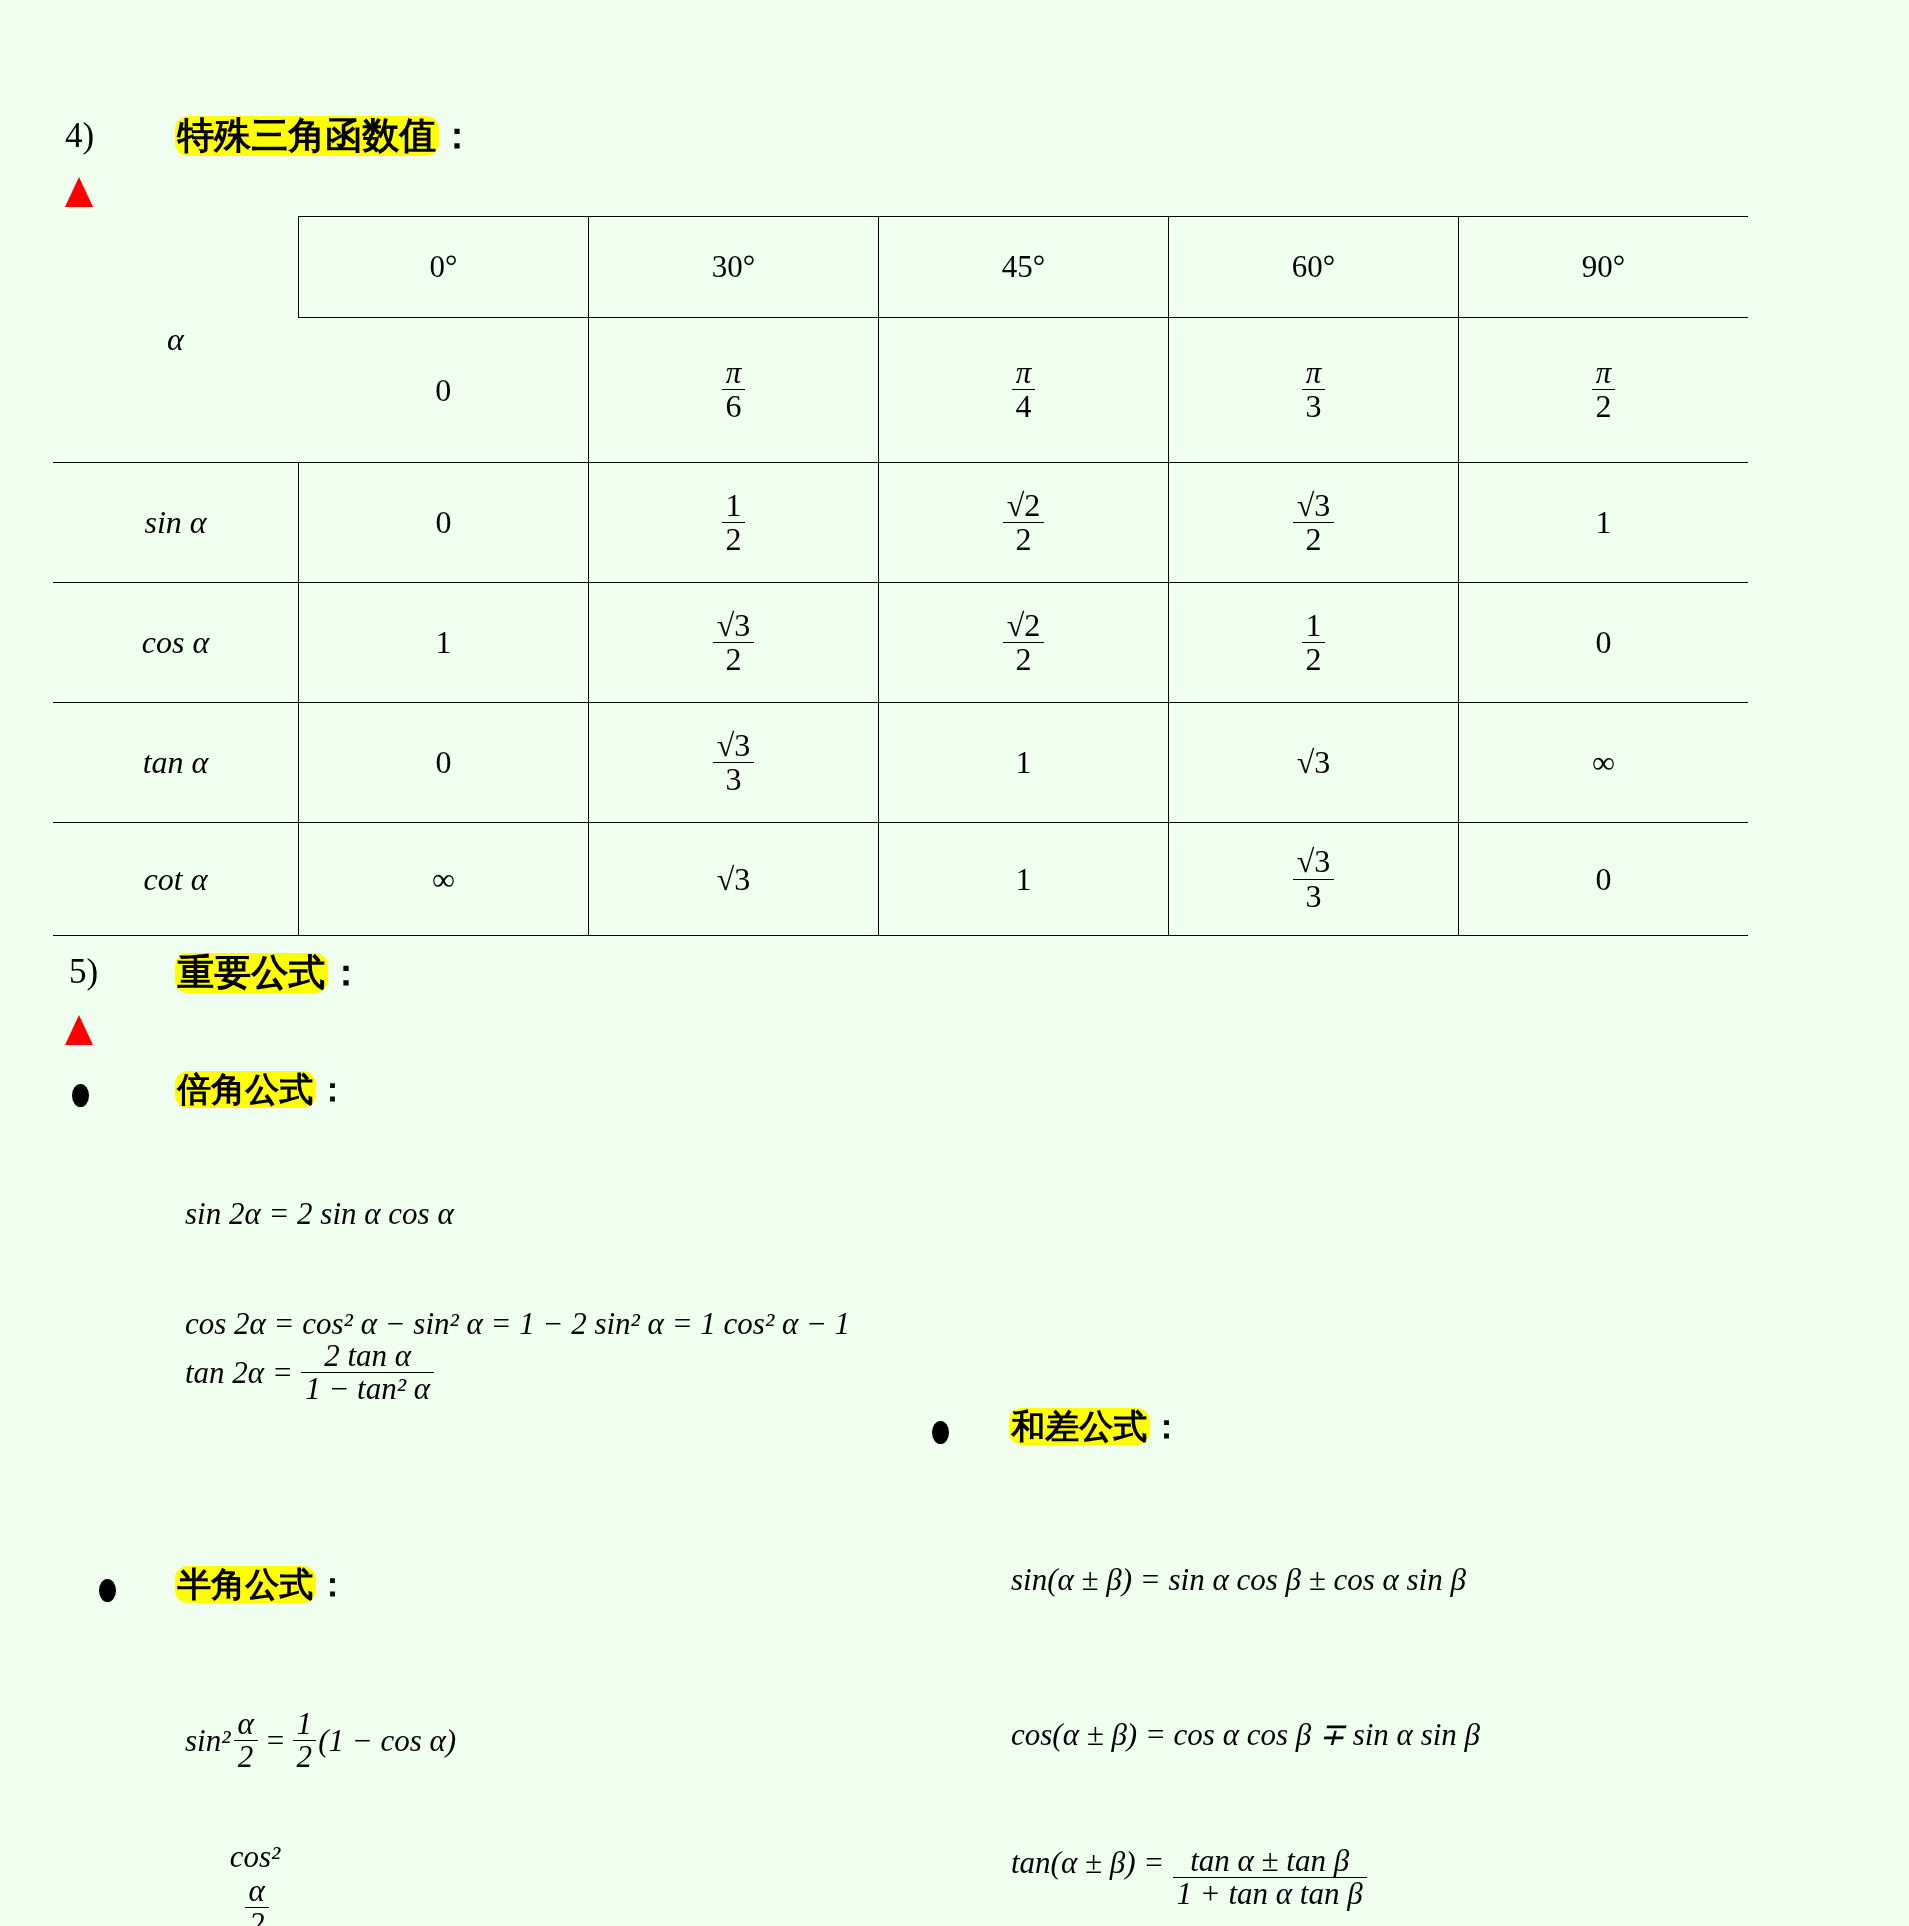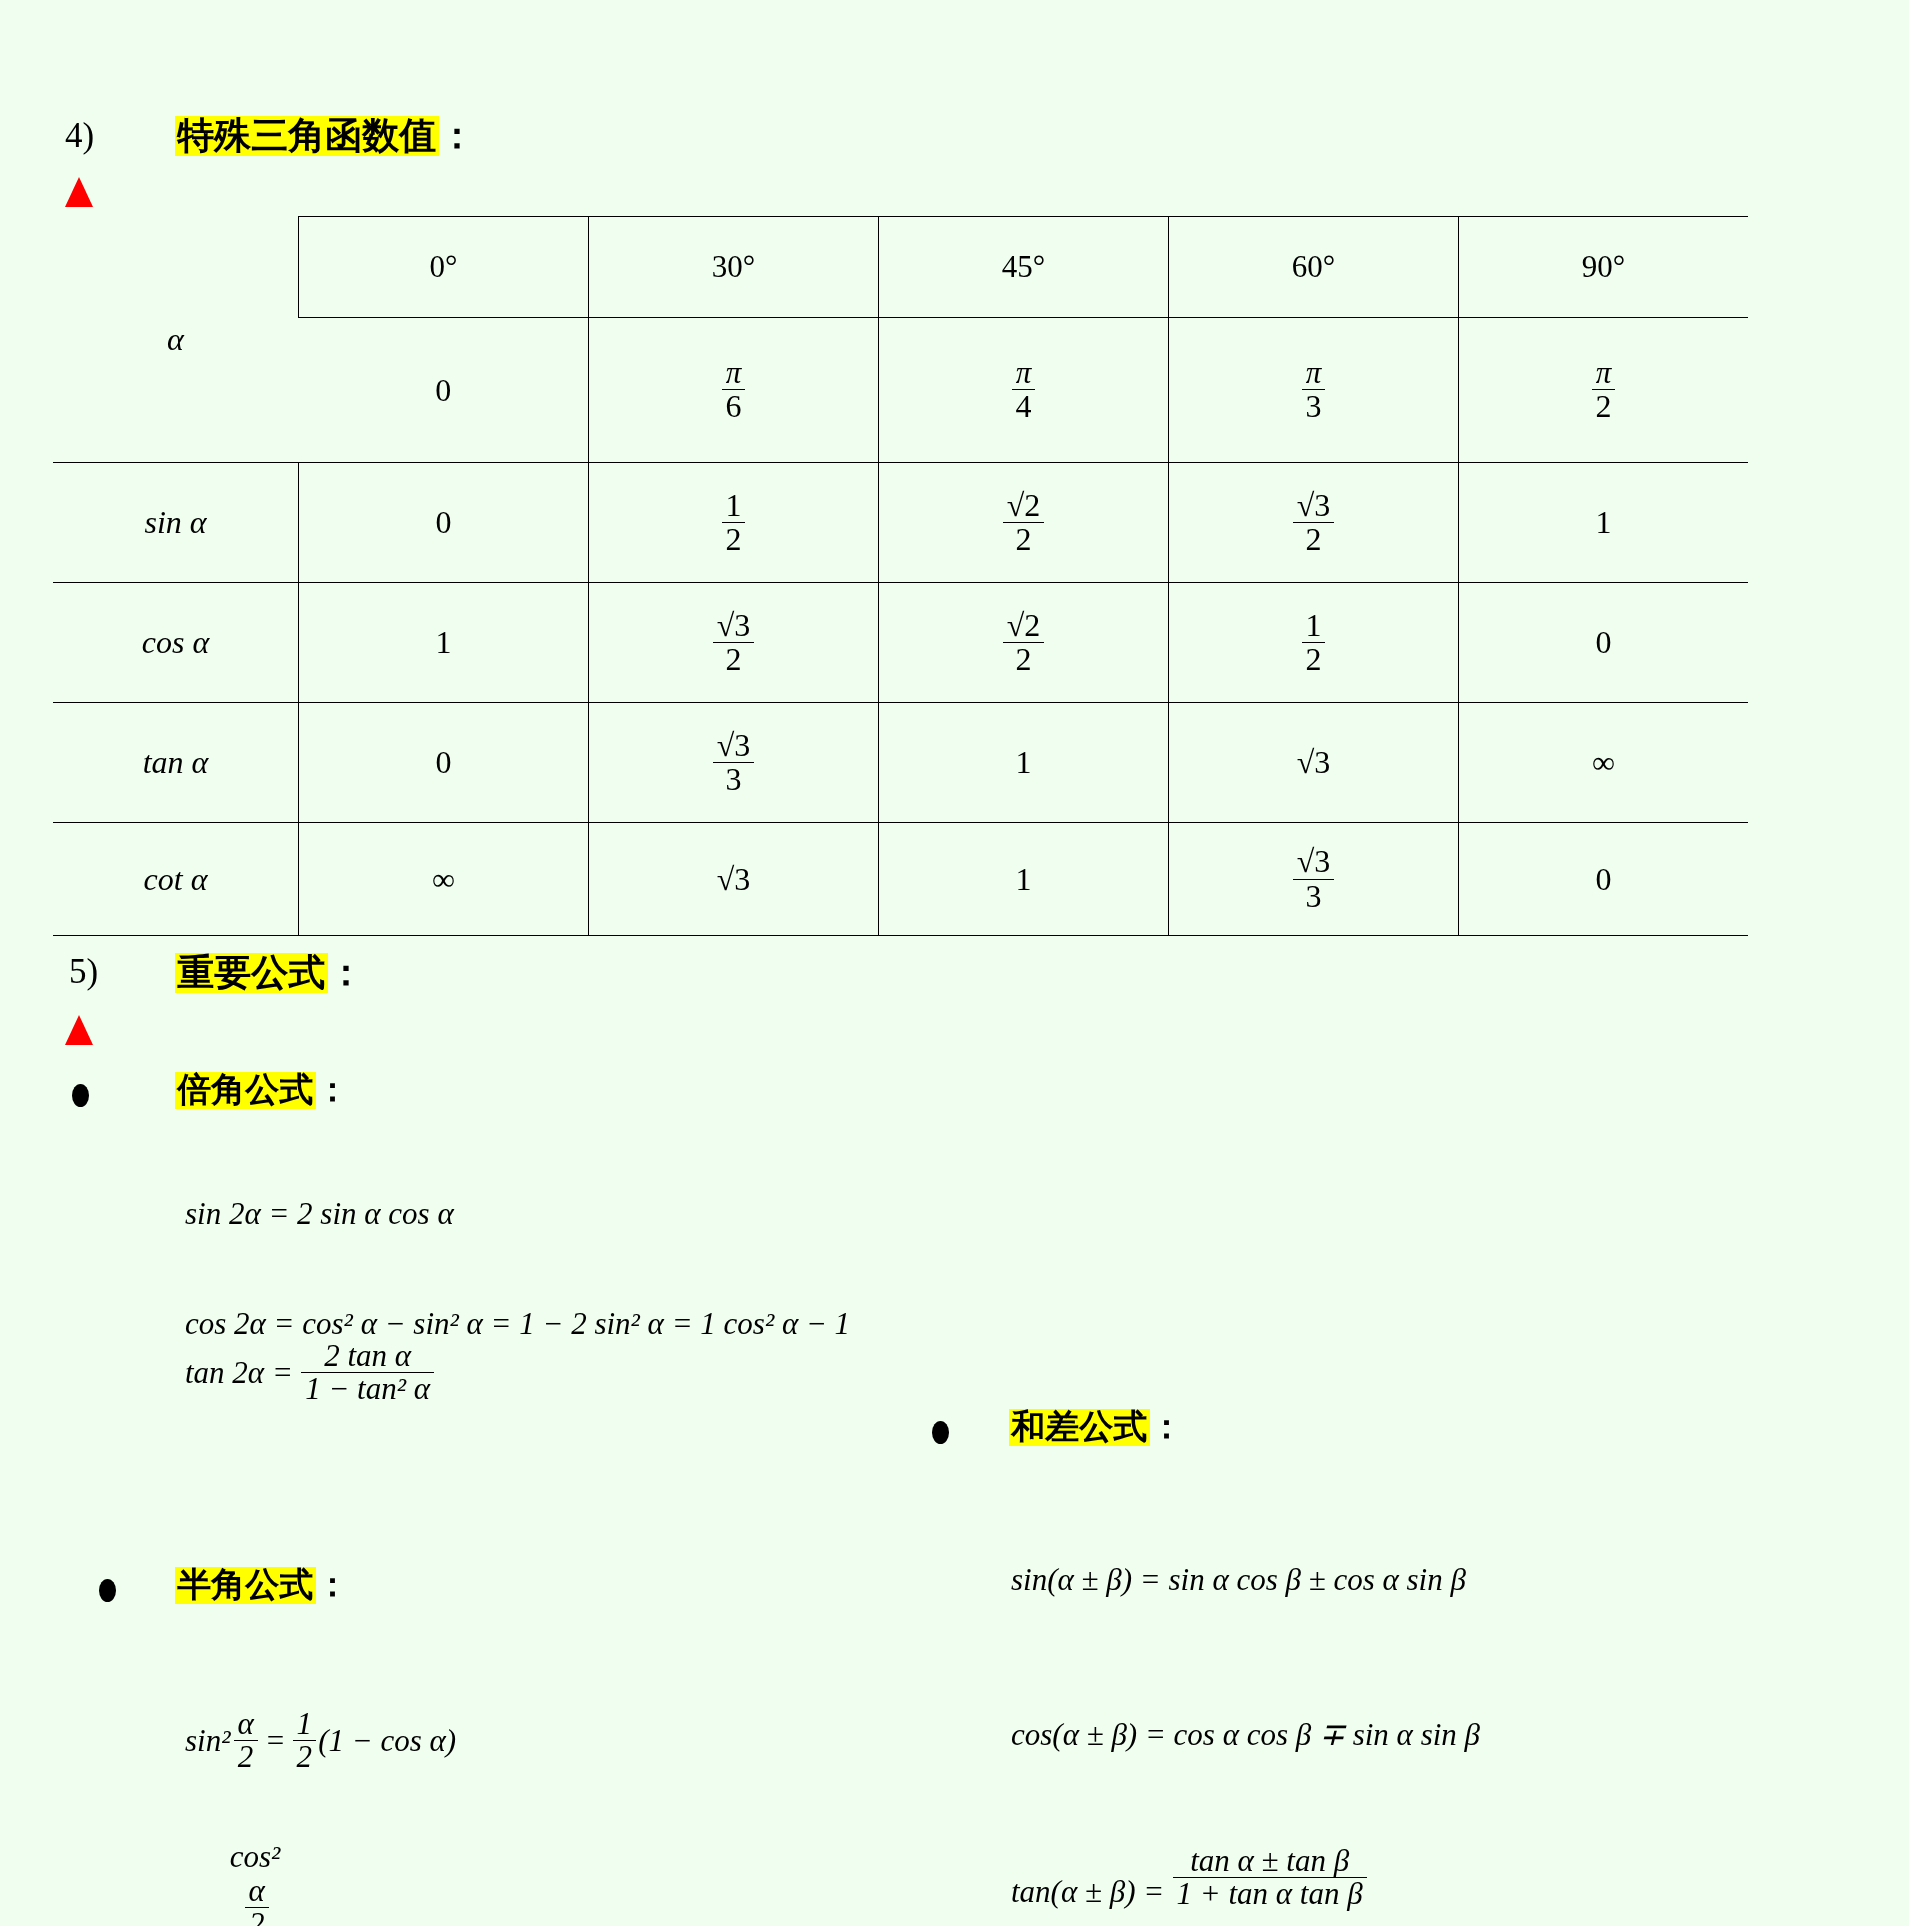--- a/index.html
+++ b/index.html
@@ -9,21 +9,21 @@
     font-family:"Liberation Serif", serif;
     color:#000;
     position:relative;
     overflow:hidden;
   }
   .sheet{position:absolute;inset:0;}
 
   
   .abs{position:absolute;}
   .hl{background:#ffff00;padding:0.8px 2.3px 2.3px 2.3px;display:inline-block;line-height:1.0;}
-  .cjk{font-family:Liberation Serif, serif;font-weight:bold;letter-spacing:0px;}
+  .cjk{font-family:Liberation Sans, sans-serif;font-weight:bold;letter-spacing:0px;border-radius:13px;}
   .mathfont{font-family:"Liberation Serif", serif;font-style:italic;}
 
   
   .tri{
     width:0;height:0;
     border-left:14.6px solid transparent;
     border-right:14.6px solid transparent;
     border-bottom:30px solid #ff0000;
   }
   
@@ -216,21 +216,21 @@
   </div>
 
   <div class="abs dot" style="left:932px;top:1421px;"></div>
   <div class="abs" style="left:1009px;top:1404px;">
     <span class="hl cjk subhead">和差公式</span><span class="cjk subhead">：</span>
   </div>
 
   <div class="abs fml" style="left:1011px;top:1716px;">cos(α ± β) = cos α cos β ∓ sin α sin β</div>
   <div class="abs fml" style="left:1011px;top:1562px;">sin(α ± β) = sin α cos β ± cos α sin β</div>
 
-  <div class="abs" style="left:1011px;top:1845px;display:flex;align-items:flex-end;">
+  <div class="abs" style="left:1011px;top:1845px;display:flex;align-items:flex-start;">
     <span class="fml">tan(α ± β) =</span>
     <span class="frac fml" style="margin-left:8.5px;">
       <span class="num">tan α ± tan β</span>
       <span class="den">1 + tan α tan β</span>
     </span>
   </div>
 
 </div>
 
 

